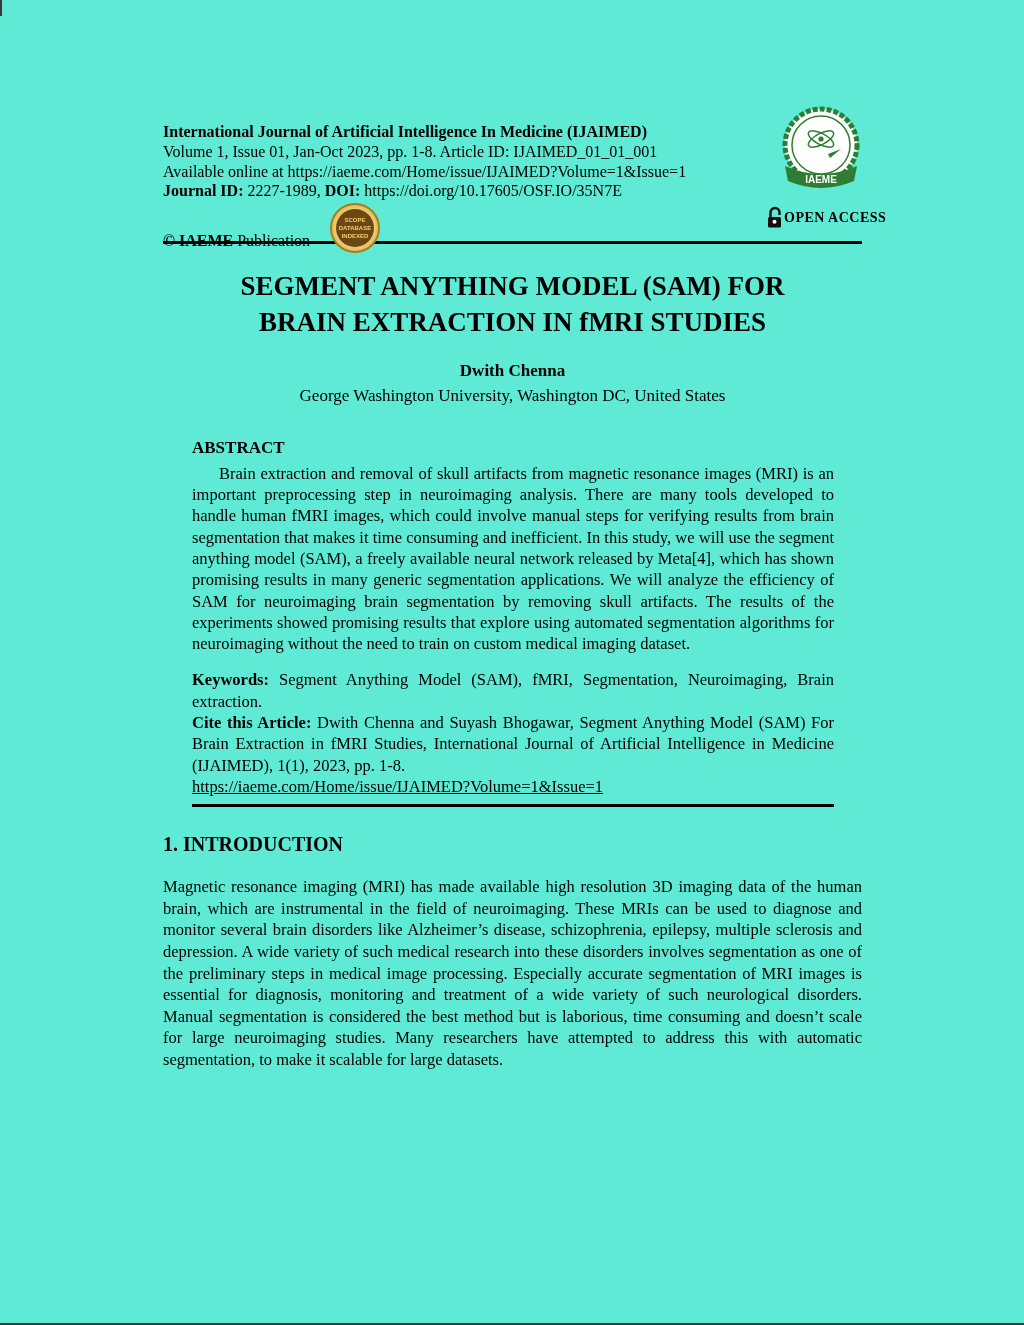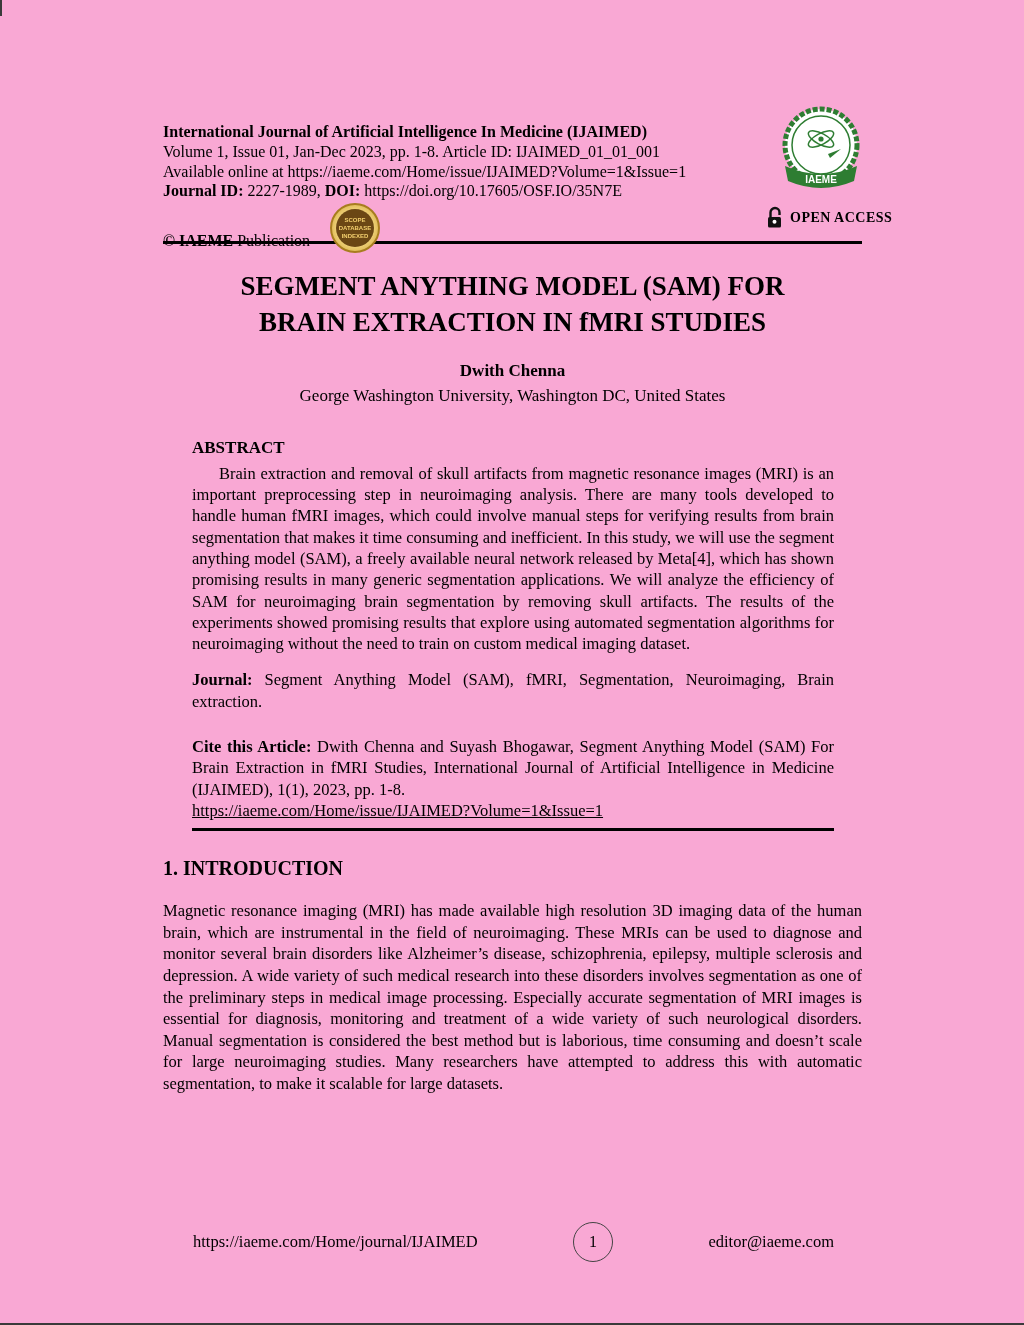--- a/index.html
+++ b/index.html
@@ -1,18 +1,18 @@
 <!DOCTYPE html>
 <html><head>
 <meta charset="utf-8">
 <style>
   html,body { margin:0; padding:0; background:#e8e8e8; }
   .page {
     position:relative; width:1024px; height:1325px; margin:0 auto;
-    background:#f9a8d4; color:#000;
+    background:#5eead4; color:#000;
     font-family:"Liberation Serif", serif; overflow:hidden;
   }
   .scan-bottom { position:absolute; left:0; bottom:0; width:100%; height:2px; background:#3a3a3a; }
   .scan-corner { position:absolute; left:0; top:0; width:2px; height:16px; background:#3a3a3a; }
 
   
   .header-text { position:absolute; left:163px; top:122px; width:590px; font-size:16px; line-height:1.24; }
   .header-text .line { white-space:nowrap; }
   .bold { font-weight:bold; }
   .copyright { position:absolute; left:163px; top:232px; font-size:16px; }
@@ -24,34 +24,34 @@
     border:2px solid #a87d1f; display:flex; align-items:center; justify-content:center; z-index:3;
     box-sizing:border-box;
   }
   .badge-inner {
     width:38px; height:38px; border-radius:50%; background:#6b4714; color:#f3cf6e;
     display:flex; flex-direction:column; align-items:center; justify-content:center;
     font-family:"Liberation Sans", sans-serif; font-weight:bold; font-size:6px; line-height:1.35; text-align:center;
   }
 
   .logo { position:absolute; left:776px; top:104px; width:90px; text-align:center; }
-  .open-access { position:absolute; left:766px; top:206px; display:flex; align-items:center; gap:6px; }
+  .open-access { position:absolute; left:766px; top:206px; display:flex; align-items:center; }
   .open-access-label { font-family:"Liberation Serif", serif; font-weight:bold; font-size:14px; letter-spacing:0.5px; }
 
   
   .content { position:absolute; left:163px; top:254px; width:699px; font-size:16.5px; }
   .title { text-align:center; font-weight:bold; font-size:27px; line-height:1.35; margin:14px 0 6px; }
   .author-name { text-align:center; font-weight:bold; font-size:17px; margin-top:20px; }
   .author-aff { text-align:center; font-size:17px; margin-top:5px; }
 
   .inset { margin-left:29px; margin-right:28px; }
   .abstract-heading { font-weight:bold; font-size:17px; margin-top:32px; }
   .abstract-body { text-align:justify; text-indent:27px; line-height:1.29; margin-top:5px; }
   .keywords { margin-top:15px; text-align:justify; line-height:1.29; }
-  .cite { margin-top:24px; text-align:justify; line-height:1.29; }
+  .cite { text-align:justify; line-height:1.29; }
   .cite-url { text-decoration:underline; }
   .cite-rule { height:3px; background:#000; margin-top:7px; }
 
   .intro-heading { font-weight:bold; font-size:20px; margin:26px 0 20px; }
   .intro-body { text-align:justify; line-height:1.31; }
 
   
   .footer {
     position:absolute; left:163px; top:1222px; width:699px;
     display:flex; align-items:center; justify-content:space-between; font-size:16.5px;
@@ -63,21 +63,21 @@
     display:flex; align-items:center; justify-content:center; font-size:16px; box-sizing:border-box;
   }
 </style>
 </head>
 <body>
 
 <div class="page">
 
   <div class="header-text">
     <div class="line bold">International Journal of Artificial Intelligence In Medicine (IJAIMED)</div>
-    <div class="line">Volume 1, Issue 01, Jan-Dec 2023, pp. 1-8. Article ID: IJAIMED_01_01_001</div>
+    <div class="line">Volume 1, Issue 01, Jan-Oct 2023, pp. 1-8. Article ID: IJAIMED_01_01_001</div>
     <div class="line">Available online at https://iaeme.com/Home/issue/IJAIMED?Volume=1&amp;Issue=1</div>
     <div class="line">
       <span class="bold">Journal ID:</span>
       <span>2227-1989,</span>
       <span class="bold">DOI:</span>
       <span>https://doi.org/10.17605/OSF.IO/35N7E</span>
     </div>
   </div>
 
   <div class="copyright">
@@ -126,40 +126,35 @@
 
     <div class="author-name">Dwith Chenna</div>
 
     <div class="author-aff">George Washington University, Washington DC, United States</div>
 
     <div class="inset">
       <div class="abstract-heading">ABSTRACT</div>
       <div class="abstract-body">Brain extraction and removal of skull artifacts from magnetic resonance images (MRI) is an important preprocessing step in neuroimaging analysis. There are many tools developed to handle human fMRI images, which could involve manual steps for verifying results from brain segmentation that makes it time consuming and inefficient. In this study, we will use the segment anything model (SAM), a freely available neural network released by Meta[4], which has shown promising results in many generic segmentation applications. We will analyze the efficiency of SAM for neuroimaging brain segmentation by removing skull artifacts. The results of the experiments showed promising results that explore using automated segmentation algorithms for neuroimaging without the need to train on custom medical imaging dataset.</div>
 
       <div class="keywords">
-        <span class="bold">Journal:</span>
+        <span class="bold">Keywords:</span>
         <span>Segment Anything Model (SAM), fMRI, Segmentation, Neuroimaging, Brain extraction.</span>
       </div>
 
       <div class="cite">
         <span class="bold">Cite this Article:</span>
         <span>Dwith Chenna and Suyash Bhogawar, Segment Anything Model (SAM) For Brain Extraction in fMRI Studies, International Journal of Artificial Intelligence in Medicine (IJAIMED), 1(1), 2023, pp. 1-8.</span><br>
         <span class="cite-url">https://iaeme.com/Home/issue/IJAIMED?Volume=1&amp;Issue=1</span>
       </div>
 
       <div class="cite-rule"></div>
     </div>
 
     <div class="intro-heading">1. INTRODUCTION</div>
     <div class="intro-body">Magnetic resonance imaging (MRI) has made available high resolution 3D imaging data of the human brain, which are instrumental in the field of neuroimaging. These MRIs can be used to diagnose and monitor several brain disorders like Alzheimer’s disease, schizophrenia, epilepsy, multiple sclerosis and depression. A wide variety of such medical research into these disorders involves segmentation as one of the preliminary steps in medical image processing. Especially accurate segmentation of MRI images is essential for diagnosis, monitoring and treatment of a wide variety of such neurological disorders. Manual segmentation is considered the best method but is laborious, time consuming and doesn’t scale for large neuroimaging studies. Many researchers have attempted to address this with automatic segmentation, to make it scalable for large datasets.</div>
 
   </div>
 
-  <div class="footer">
-    <span class="footer-left">https://iaeme.com/Home/journal/IJAIMED</span>
-    <span class="page-circle">1</span>
-    <span class="footer-right">editor@iaeme.com</span>
-  </div>
 
   <div class="scan-corner"></div>
   <div class="scan-bottom"></div>
 
 </div>
 
 </body></html>

